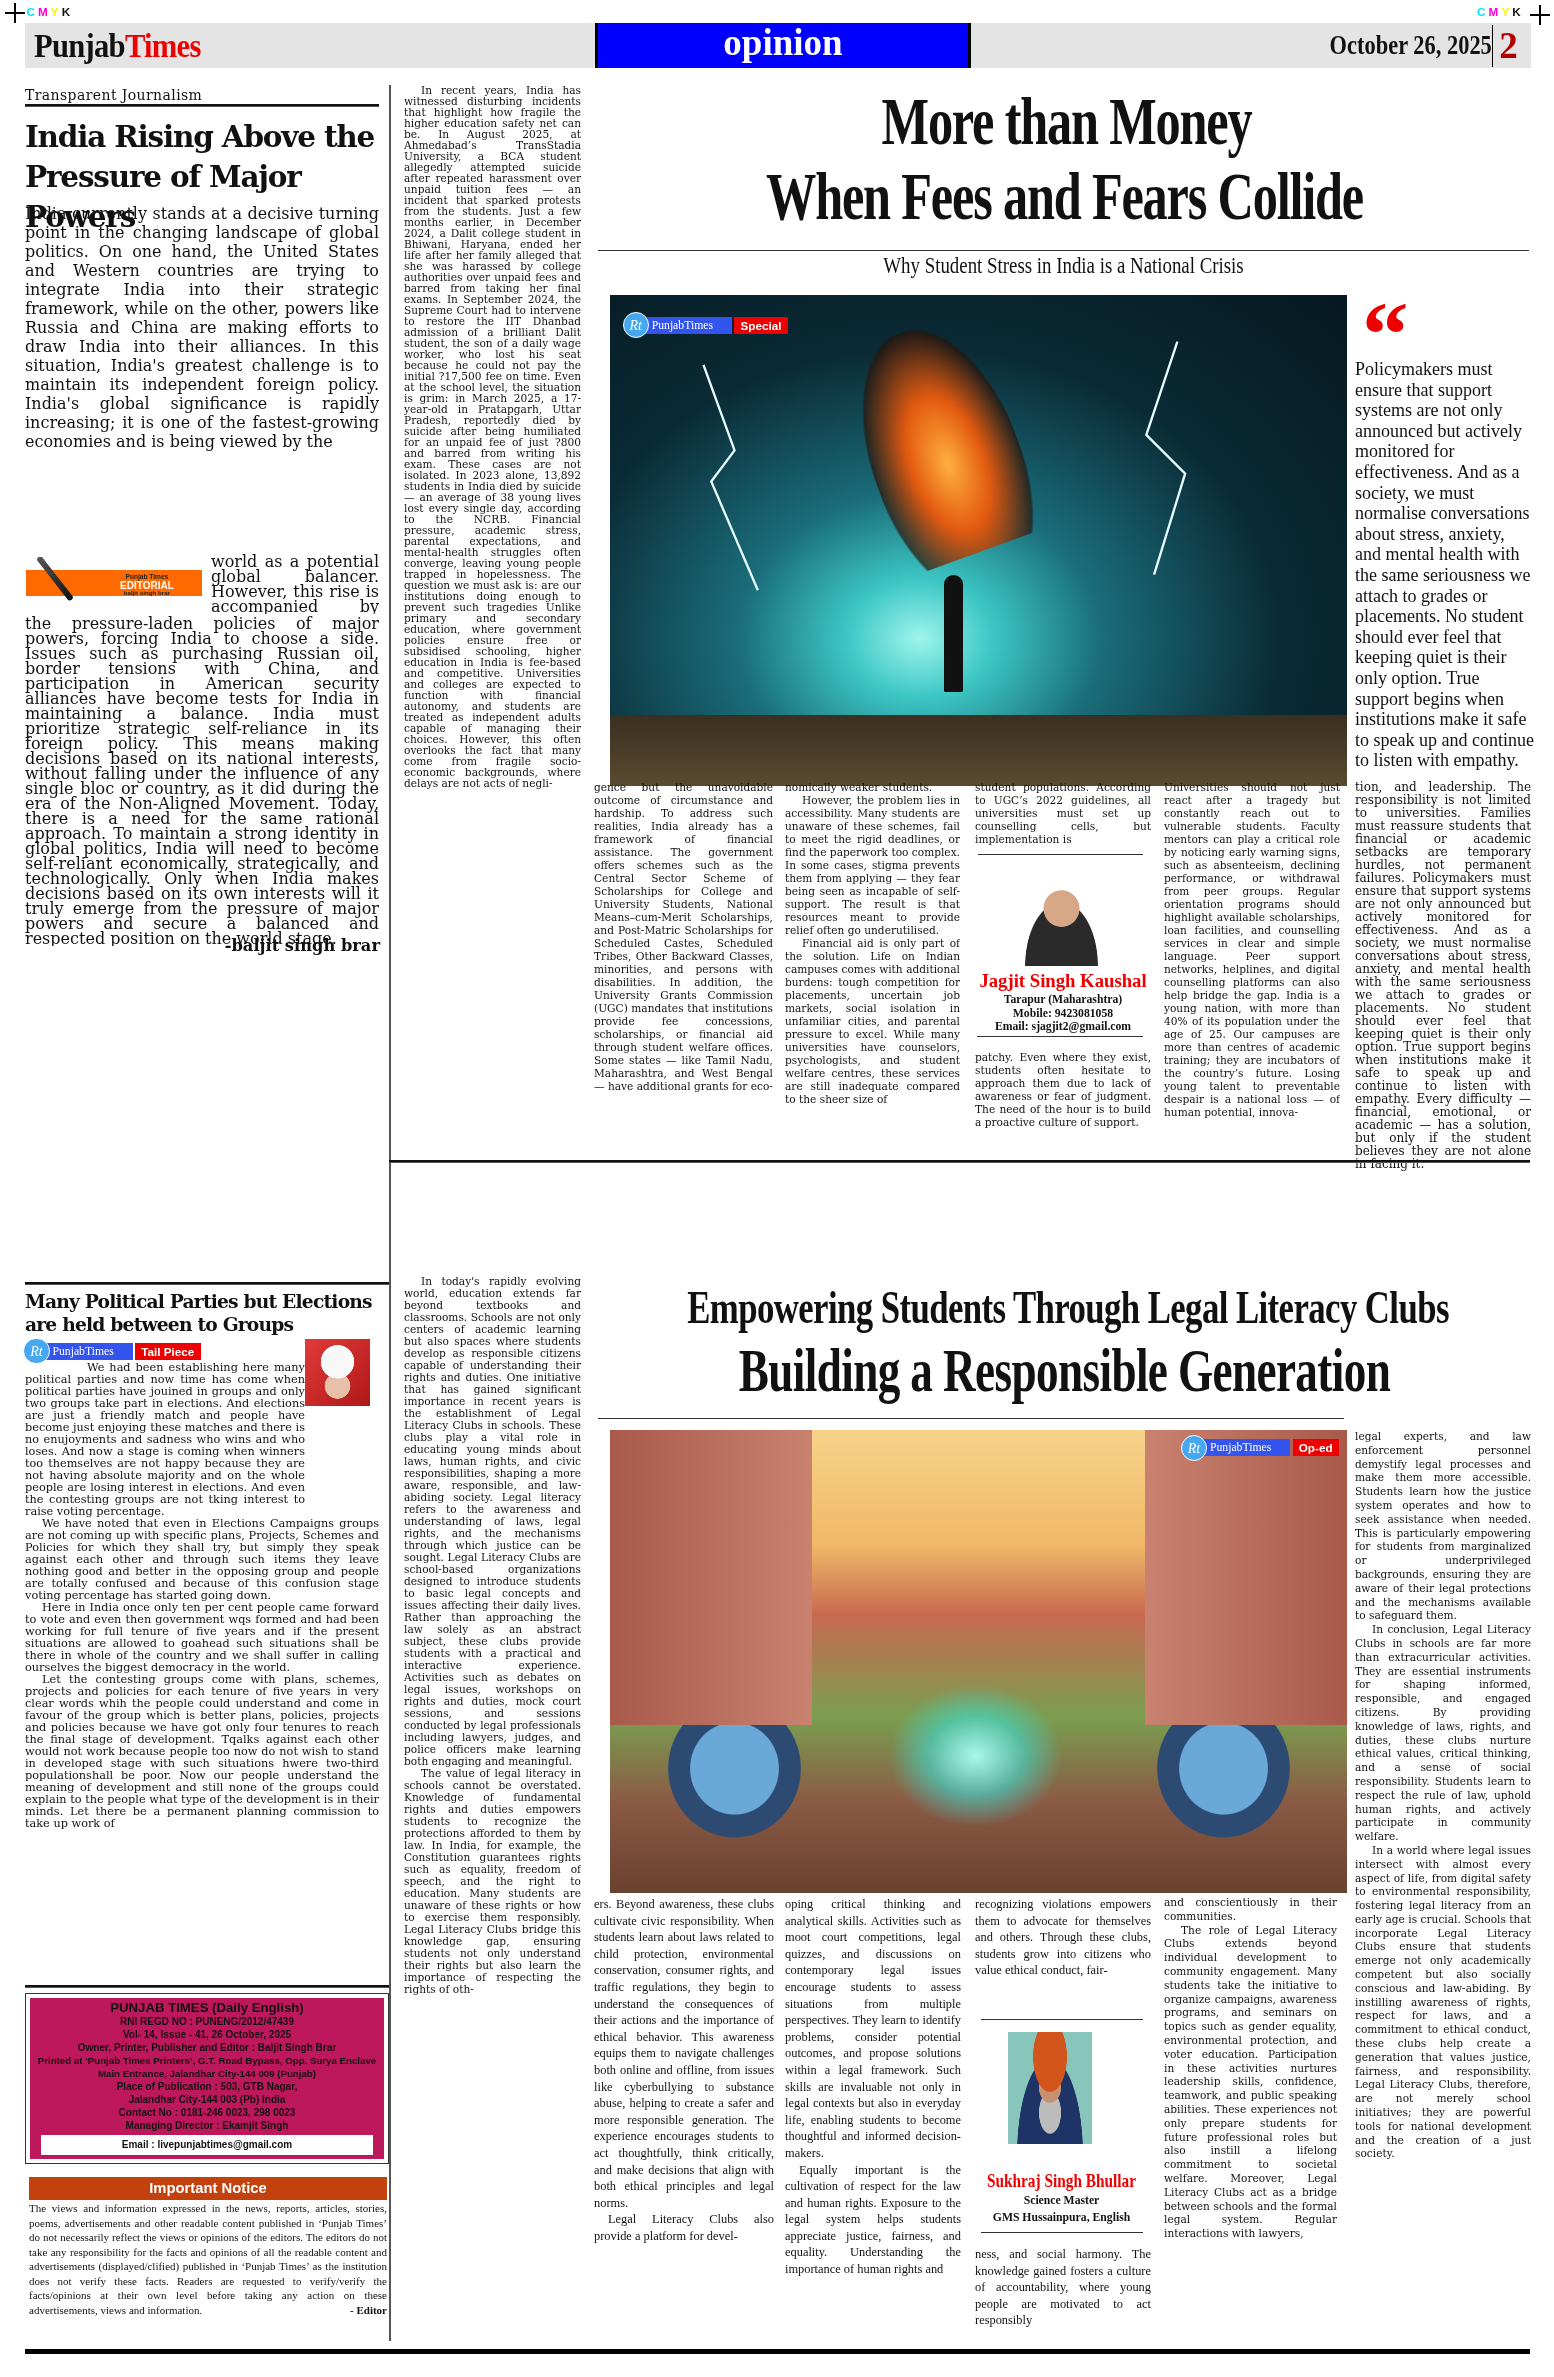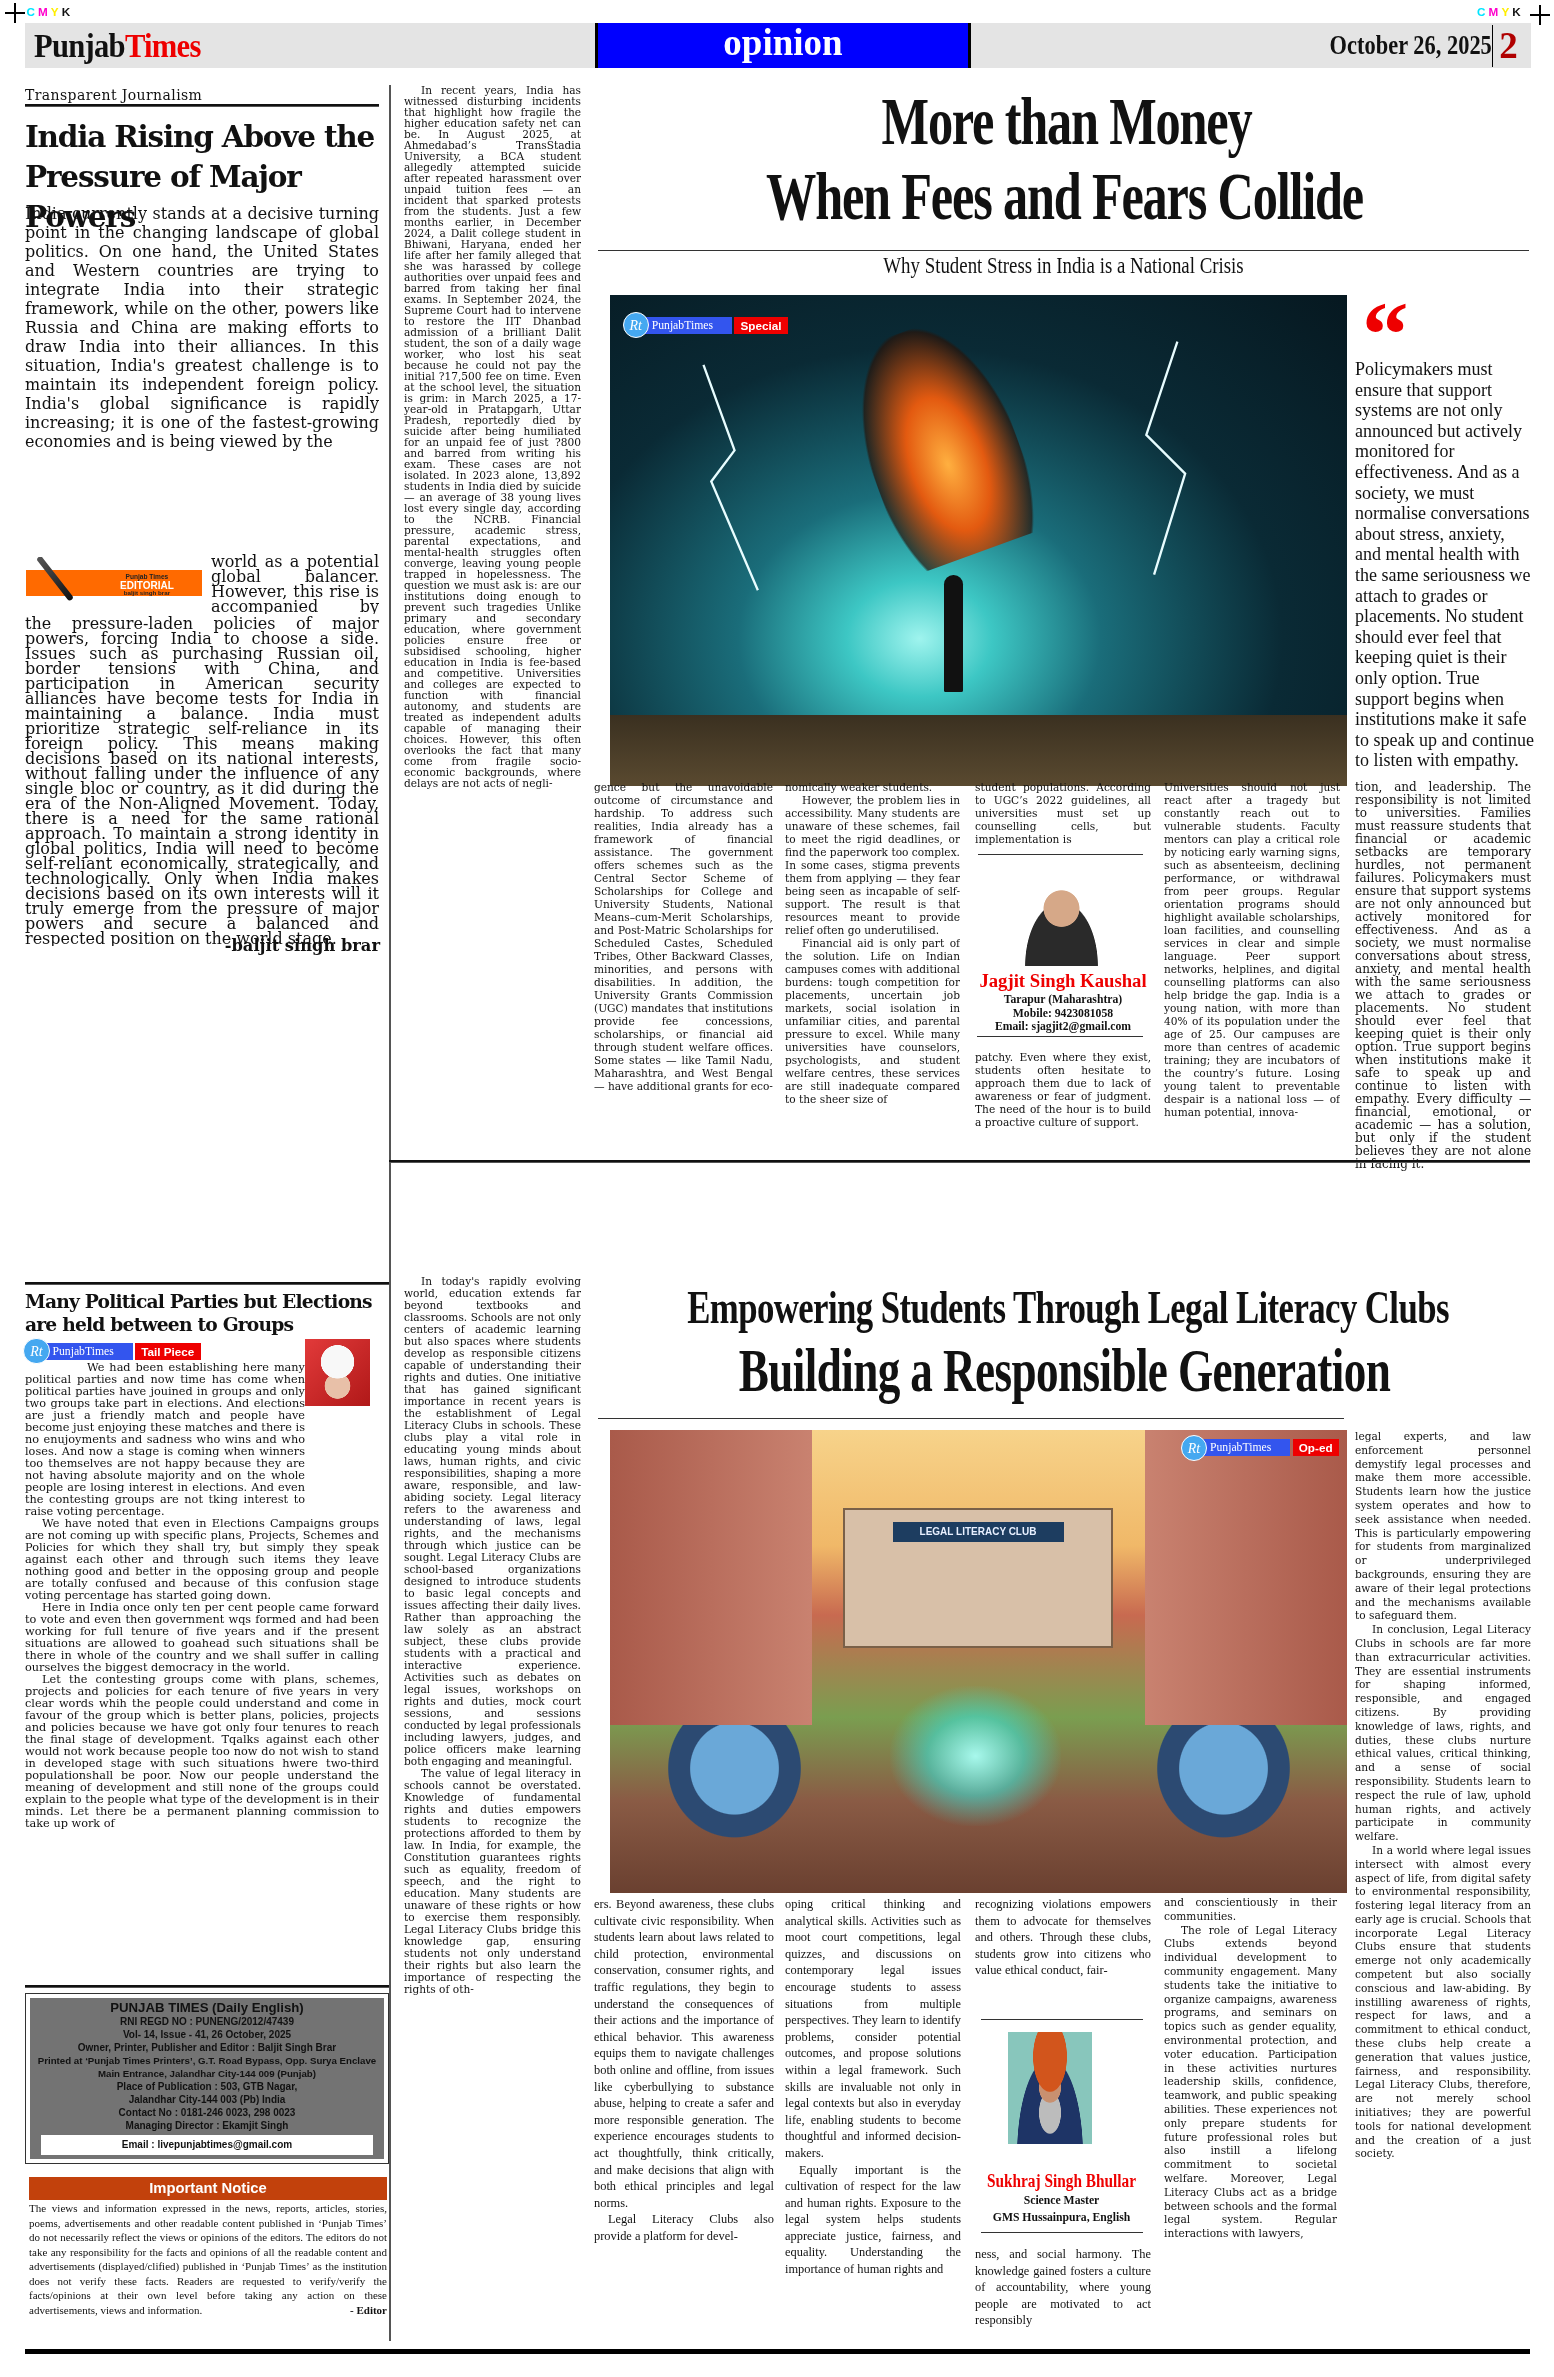--- a/index.html
+++ b/index.html
@@ -82,21 +82,21 @@
 <div class="col body" style="left:25px;top:1362px;width:354px;font-size:11.3px;line-height:12px">
   <p style="text-indent:62px;margin-right:74px">We had been establishing here many political parties and now time has come when political parties have jouined in groups and only two groups take part in elections.  And elections are just a friendly match and people have become just enjoying these  matches and there is no enujoyments and sadness who wins and who loses.  And now a stage is coming when winners too themselves are not happy because they are not having absolute majority and on the whole people are losing interest  in elections.  And even the contesting groups are  not tking interest to raise voting percentage.</p>
   <p>We have noted that even in Elections Campaigns groups are not coming up with specific plans, Projects, Schemes and Policies for which they shall try, but simply they speak against each other and through such items they leave nothing good and better in the opposing group and people are totally confused and because of this confusion stage voting percentage has started going down.</p>
   <p>Here in India once  only ten per cent people came forward to vote and even then government wqs formed and had been working for full tenure of five years and if the present situations are allowed to goahead such situations shall be there in whole of the country and we shall suffer in calling ourselves  the biggest democracy in the world.</p>
   <p>Let the contesting groups come with plans, schemes, projects and policies for each tenure of five years in very clear words whih the people could understand and come in favour of the group which is better plans, policies, projects and policies because we have got only four tenures to reach the final stage of development.  Tqalks against each other would not work because people too now do not wish to stand in developed stage with such situations hwere two-third populationshall be poor.  Now our people understand the meaning of development and still none of the groups could explain to the people what type of the development is in their minds. Let there be a permanent planning commission to  take up work of</p>
 </div>
 
 <div class="abs rule2" style="left:25px;top:1985px;width:364px"></div>
 
 <div class="abs" style="left:25px;top:1993px;width:364px;height:171px;border:0.8px solid #333;padding:3.9px">
-  <div style="background:#737373;height:100%;padding-top:3.1px;text-align:center;font-family:'Liberation Sans',sans-serif;font-weight:bold">
+  <div style="background:#be185d;height:100%;padding-top:3.1px;text-align:center;font-family:'Liberation Sans',sans-serif;font-weight:bold">
     <div style="font-size:13.2px;line-height:14px">PUNJAB TIMES (Daily English)</div>
     <div style="font-size:10px;line-height:13px">RNI REGD NO : PUNENG/2012/47439</div>
     <div style="font-size:10px;line-height:13px">Vol- 14, Issue - 41, 26 October, 2025</div>
     <div style="font-size:10px;line-height:13px">Owner, Printer, Publisher and Editor : Baljit Singh Brar</div>
     <div style="font-size:9.7px;line-height:13px;padding:0 4.7px">Printed at ‘Punjab Times Printers’, G.T. Road Bypass, Opp. Surya Enclave Main Entrance, Jalandhar City-144 009 (Punjab)</div>
     <div style="font-size:10px;line-height:13px">Place of Publication : 503, GTB Nagar,</div>
     <div style="font-size:10px;line-height:13px">Jalandhar City-144 003 (Pb) India</div>
     <div style="font-size:10px;line-height:13px">Contact No : 0181-246 0023, 298 0023</div>
     <div style="font-size:10px;line-height:13px">Managing Director : Ekamjit Singh</div>
     <div style="margin:3.1px 11px 0;background:#fff;font-size:10px;line-height:20px">Email : livepunjabtimes@gmail.com</div>
@@ -169,23 +169,20 @@
   <p>In today's rapidly evolving world, education extends far beyond textbooks and classrooms. Schools are not only centers of academic learning but also spaces where students develop as responsible citizens capable of understanding their rights and duties. One initiative that has gained significant importance in recent years is the establishment of Legal Literacy Clubs in schools. These clubs play a vital role in educating young minds about laws, human rights, and civic responsibilities, shaping a more aware, responsible, and law-abiding society. Legal literacy refers to the awareness and understanding of laws, legal rights, and the mechanisms through which justice can be sought. Legal Literacy Clubs are school-based organizations designed to introduce students to basic legal concepts and issues affecting their daily lives. Rather than approaching the law solely as an abstract subject, these clubs provide students with a practical and interactive experience. Activities such as debates on legal issues, workshops on rights and duties, mock court sessions, and sessions conducted by legal professionals including lawyers, judges, and police officers make learning both engaging and meaningful.</p>
   <p>The value of legal literacy in schools cannot be overstated. Knowledge of fundamental rights and duties empowers students to recognize the protections afforded to them by law. In India, for example, the Constitution guarantees rights such as equality, freedom of speech, and the right to education. Many students are unaware of these rights or how to exercise them responsibly. Legal Literacy Clubs bridge this knowledge gap, ensuring students not only understand their rights but also learn the importance of respecting the rights of oth-</p>
 </div>
 <div class="abs cond" style="left:497px;top:1282px;width:1142px;text-align:center;font-size:47px;line-height:50px;transform:scaleX(.74);letter-spacing:-0.8px">Empowering Students Through Legal Literacy Clubs</div>
 <div class="abs cond" style="left:544px;top:1338px;width:1041px;text-align:center;font-size:61px;line-height:65px;transform:scaleX(.74);letter-spacing:-0.8px">Building a Responsible Generation</div>
 <div class="hr" style="left:598px;top:1418px;width:746px"></div>
 
 <div class="img" style="left:610px;top:1430px;width:737px;height:463px;background:linear-gradient(#f7d38a 0,#f0b868 25%,#c86a50 40%,#7a9e50 62%,#8a5b45 80%,#6a4030 100%)">
   <div class="abs" style="left:0;top:0;width:202px;height:295px;background:linear-gradient(90deg,#a95a4a,#c98270)"></div>
   <div class="abs" style="left:535px;top:0;width:202px;height:295px;background:linear-gradient(90deg,#c98270,#a95a4a)"></div>
-  <div class="abs" style="left:233px;top:78px;width:270px;height:140px;background:#d8c0a8;border:2.3px solid #7a6048">
-    <div style="margin:12.4px auto 0;width:171px;height:20px;background:#1d3d60;color:#e8f0ff;font-family:'Liberation Sans',sans-serif;font-weight:bold;font-size:10px;line-height:20px;text-align:center">LEGAL LITERACY CLUB</div>
-  </div>
   <div class="abs" style="left:280px;top:256px;width:171px;height:140px;background:radial-gradient(ellipse at 50% 50%,rgba(170,255,245,.95) 0,rgba(60,220,210,.6) 40%,transparent 72%)"></div>
   <div class="abs" style="left:47px;top:295px;width:155px;height:124px;background:radial-gradient(ellipse at 50% 35%,#6aa8d8 0 40%,#2c4a72 41% 60%,transparent 61%)"></div>
   <div class="abs" style="left:536px;top:295px;width:155px;height:124px;background:radial-gradient(ellipse at 50% 35%,#6aa8d8 0 40%,#2c4a72 41% 60%,transparent 61%)"></div>
   <div class="badge" style="left:577px;top:7.8px">
     <span class="pt"><span class="logoc">Rt</span><span>PunjabTimes</span></span>
     <span class="tag">Op-ed</span>
   </div>
 </div>
 
 <div class="col" style="left:594px;top:1896px;width:180px;font-family:'Liberation Serif',serif;font-size:12.4px;line-height:16.6px;text-align:justify">

